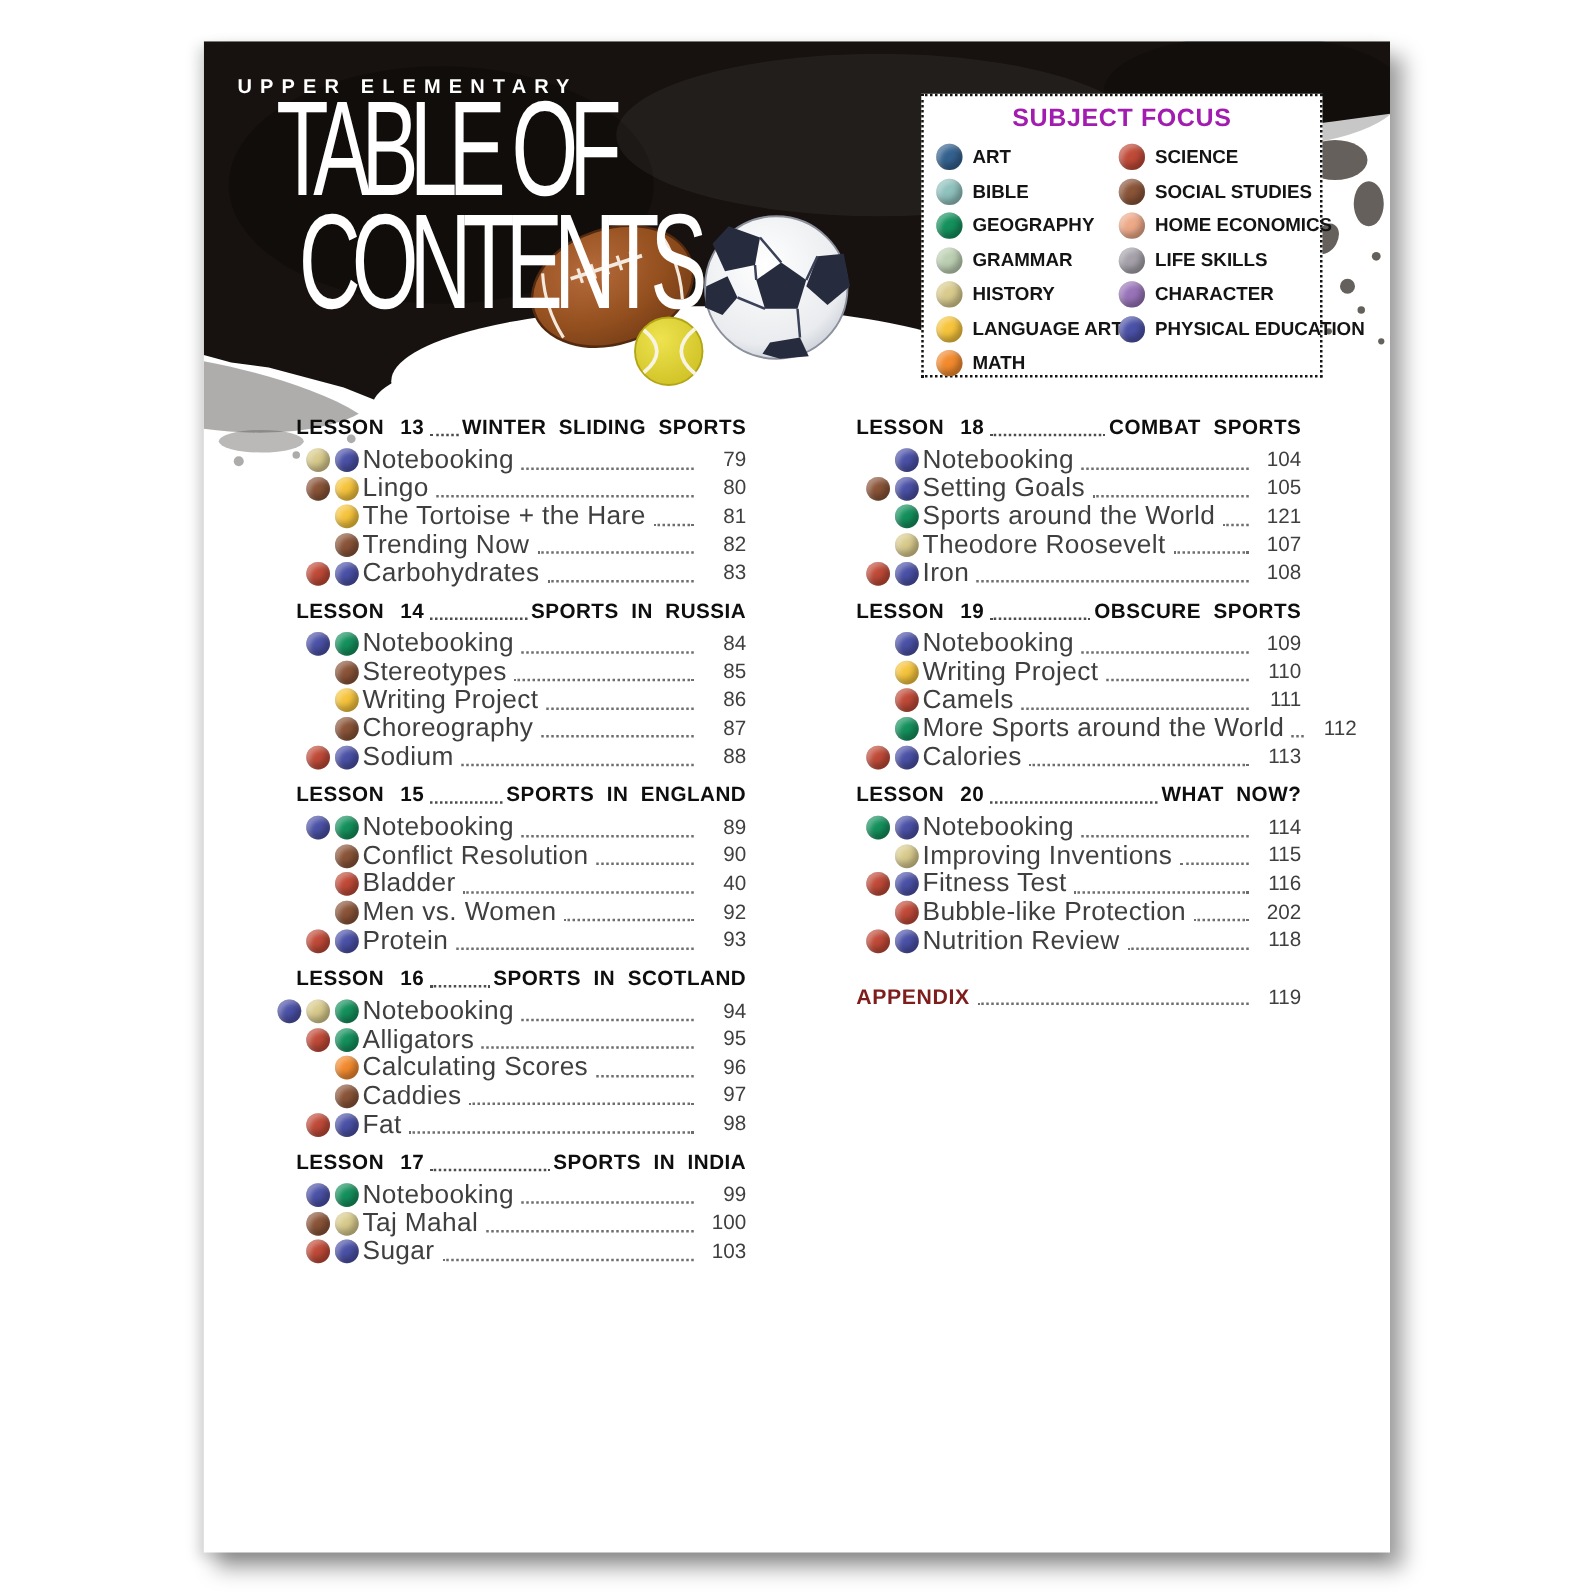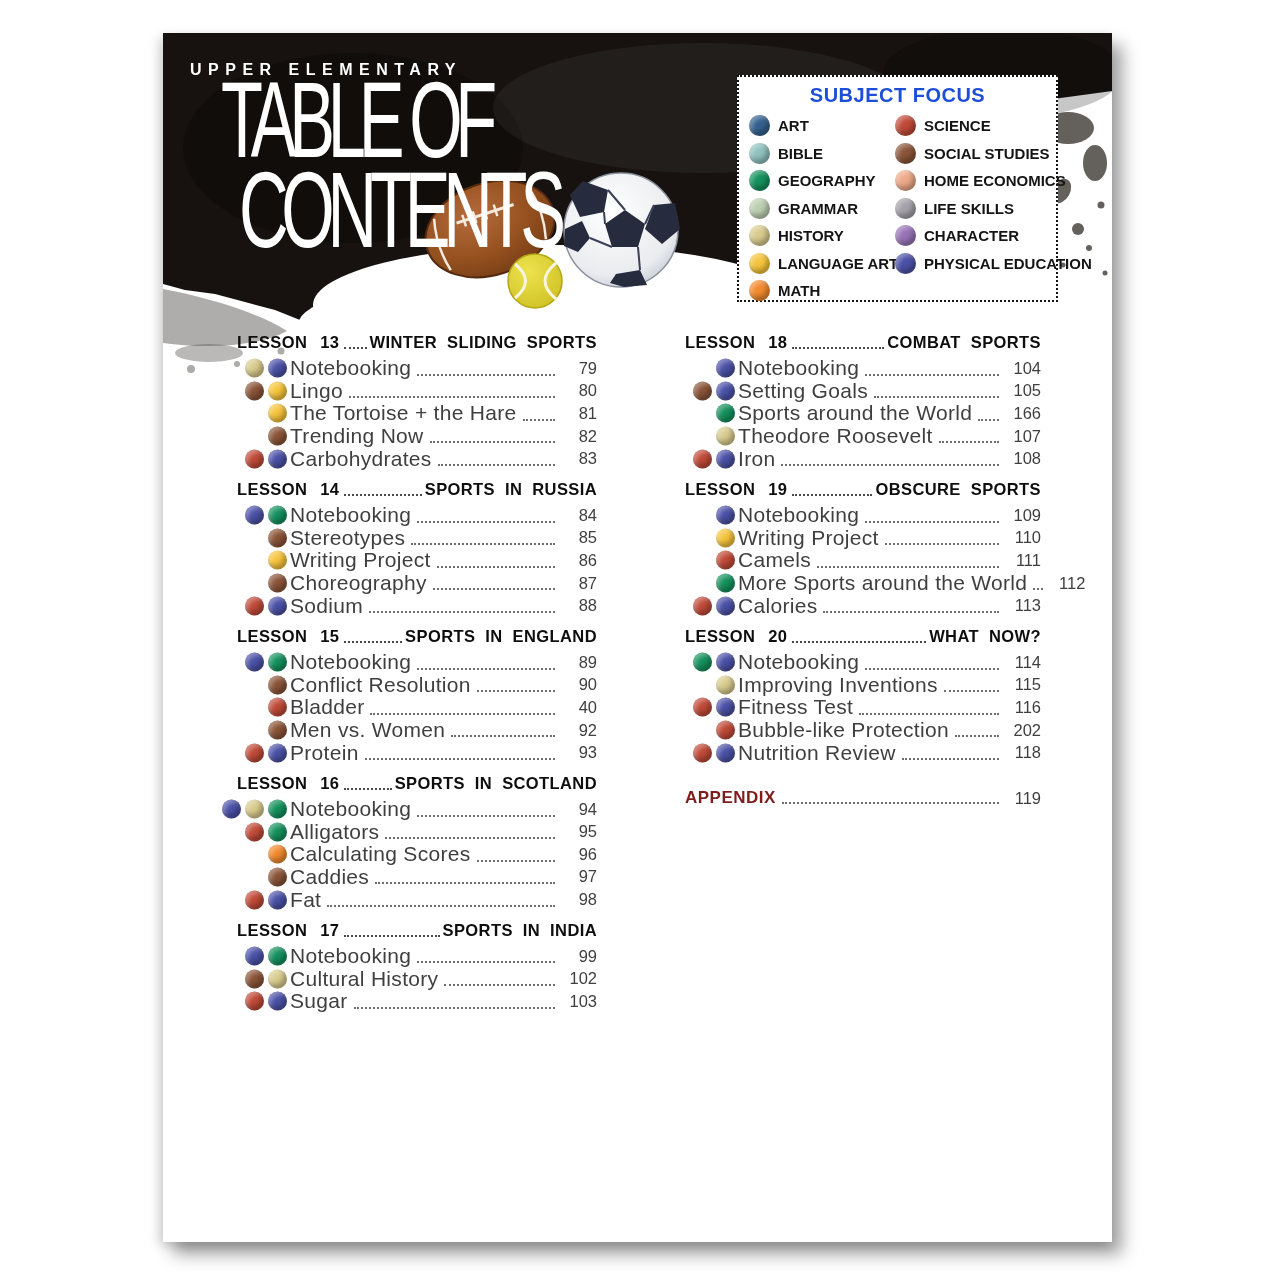--- a/index.html
+++ b/index.html
@@ -20,21 +20,21 @@
     position:absolute;color:#ffffff;font-weight:400;font-size:104px;line-height:0.95;
     letter-spacing:-0.105em;transform:scale(0.66,1.04);transform-origin:0 0;white-space:nowrap;
   }
   #title-line1{left:58px;top:36px;}
   #title-line2{left:76px;top:126px;}
   .legend{
     position:absolute;left:574px;top:42px;width:321px;height:227px;background:#ffffff;
     border:2px dotted #141414;box-sizing:border-box;padding:7px 10px 4px 10px;
   }
   .legend-title{
-    text-align:center;font-weight:700;font-size:20px;color:#1d4ed8;letter-spacing:0.5px;
+    text-align:center;font-weight:700;font-size:20px;color:#a21caf;letter-spacing:0.5px;
     margin-bottom:5px;
   }
   .legend-cols{display:flex;}
   .legend-col{display:flex;flex-direction:column;}
   .legend-col.c1{width:146px;}
   .legend-col.c2{flex:1;}
   .legend-item{display:flex;align-items:center;height:27.5px;gap:8px;}
   .legend-item .dot{width:21px;height:21px;flex:none;}
   .legend-label{font-weight:700;font-size:15px;color:#141414;letter-spacing:0px;white-space:nowrap;}
   .dot{
@@ -436,23 +436,23 @@
             </span>
             <span class="item-text">Notebooking</span>
             <span class="leader"></span>
             <span class="pagenum">99</span>
           </div>
           <div class="item">
             <span class="dots">
               <span class="dot" style="background: rgb(138, 84, 56); width: 19px; height: 19px;"></span>
               <span class="dot" style="background: rgb(217, 203, 141); width: 19px; height: 19px;"></span>
             </span>
-            <span class="item-text">Cultural History</span>
-            <span class="leader"></span>
-            <span class="pagenum">102</span>
+            <span class="item-text">Taj Mahal</span>
+            <span class="leader"></span>
+            <span class="pagenum">100</span>
           </div>
           <div class="item">
             <span class="dots">
               <span class="dot" style="background: rgb(192, 74, 56); width: 19px; height: 19px;"></span>
               <span class="dot" style="background: rgb(75, 81, 167); width: 19px; height: 19px;"></span>
             </span>
             <span class="item-text">Sugar</span>
             <span class="leader"></span>
             <span class="pagenum">103</span>
           </div>
@@ -484,21 +484,21 @@
             <span class="item-text">Setting Goals</span>
             <span class="leader"></span>
             <span class="pagenum">105</span>
           </div>
           <div class="item">
             <span class="dots">
               <span class="dot" style="background: rgb(20, 145, 93); width: 19px; height: 19px;"></span>
             </span>
             <span class="item-text">Sports around the World</span>
             <span class="leader"></span>
-            <span class="pagenum">166</span>
+            <span class="pagenum">121</span>
           </div>
           <div class="item">
             <span class="dots">
               <span class="dot" style="background: rgb(217, 203, 141); width: 19px; height: 19px;"></span>
             </span>
             <span class="item-text">Theodore Roosevelt</span>
             <span class="leader"></span>
             <span class="pagenum">107</span>
           </div>
           <div class="item">

